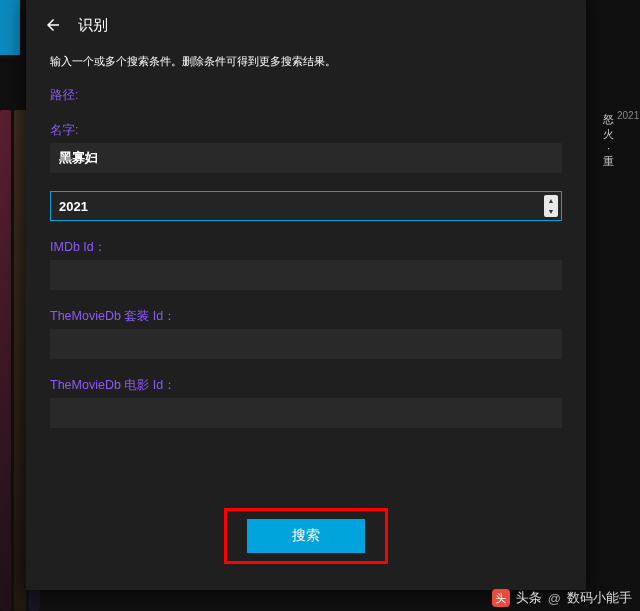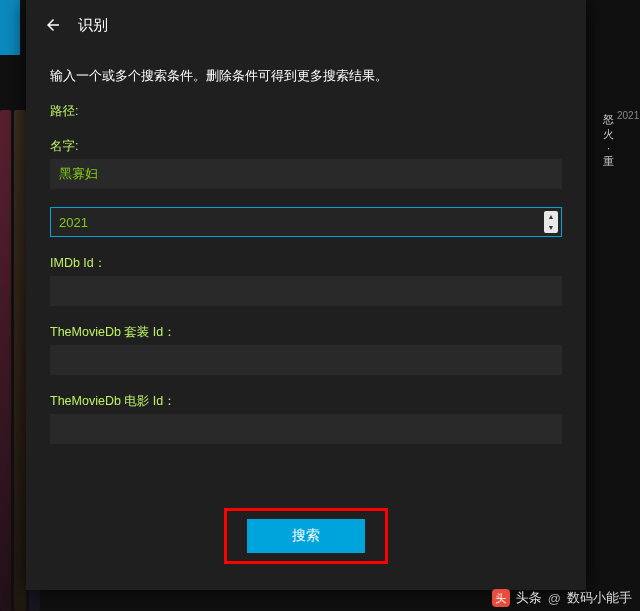--- a/index.html
+++ b/index.html
@@ -19,26 +19,26 @@
 
   .top-accent { position: absolute; top: 0; left: 0; width: 20px; height: 55px; background: #0b8abf; }
 
   .modal { position: absolute; left: 26px; top: 0; width: 560px; height: 590px; background: #1f1f1f; box-shadow: 0 0 20px rgba(0,0,0,0.8); display: flex; flex-direction: column; }
   .modal-header { display: flex; gap: 16px; padding: 16px 18px; }
   .back-icon { width: 18px; height: 18px; cursor: pointer; }
   .back-icon svg { width: 100%; height: 100%; fill: #ffffff; }
   .modal-title { font-size: 15px; font-weight: 400; }
 
   .modal-body { padding: 0 24px 16px 24px; flex: 1; overflow-y: auto; }
-  .instruction { font-size: 13px; color: #ffffff; margin: 16px 0 18px 0; }
-  .label { font-size: 12.5px; color: #bef264; margin-bottom: 4px; }
+  .instruction { font-size: 11px; color: #ffffff; margin: 3px 0 18px 0; }
+  .label { font-size: 12.5px; color: #8b5cf6; margin-bottom: 4px; }
   .label.focused { color: #00a4dc; }
   .static-text { font-size: 12px; color: #cccccc; margin-bottom: 16px; word-break: break-all; }
   .field-group { margin-bottom: 18px; }
-  .input { width: 100%; height: 30px; background: #292929; border: 1px solid #292929; color: #84cc16; font-size: 13px; padding: 0 8px; outline: none; }
+  .input { width: 100%; height: 30px; background: #292929; border: 1px solid #292929; color: #ffffff; font-size: 13px; padding: 0 8px; outline: none; font-weight: bold; }
   .input.focused { border: 1px solid #00a4dc; background: #242424; }
   .num-wrap { position: relative; }
   .spinner { position: absolute; right: 4px; top: 4px; width: 14px; height: 22px; background: #e8e8e8; border-radius: 2px; display: flex; flex-direction: column; }
   .spinner span { flex:1; font-size: 7px; line-height: 11px; text-align: center; color: #333; }
 
   .modal-footer { display: flex; justify-content: center; padding: 0 0 26px 0; }
   .highlight-box { border: 3px solid #ff0000; padding: 8px 20px; }
   .search-btn { width: 118px; height: 34px; background: #00a4dc; border: none; color: #ffffff; font-size: 14px; font-weight: 500; cursor: pointer; }
 
   .watermark { position: absolute; right: 8px; bottom: 4px; display: flex; align-items: center; gap: 6px; font-size: 13px; color: #ddd; }

